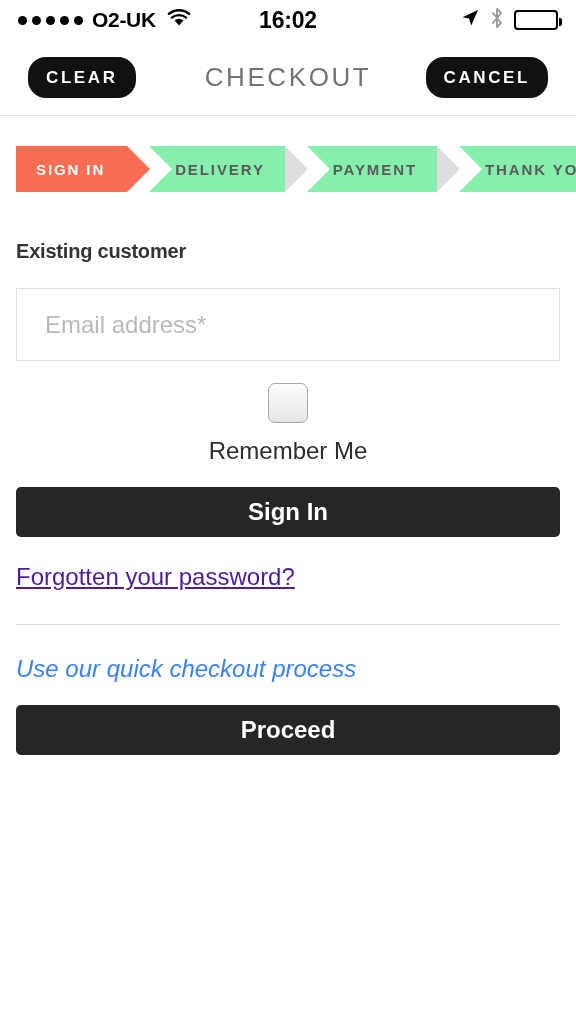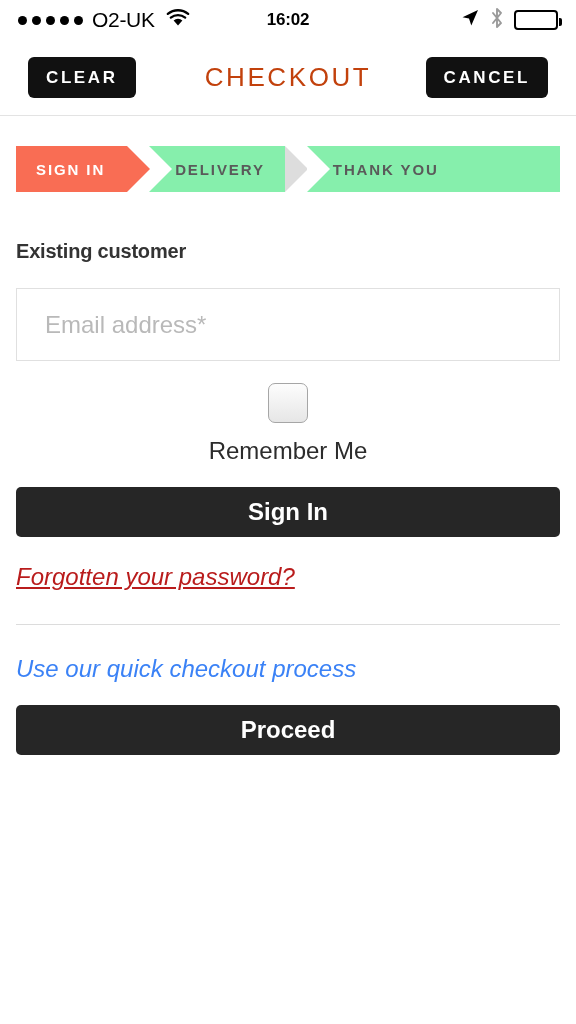--- a/index.html
+++ b/index.html
@@ -30,27 +30,28 @@
   .signal-dots i {
     display: block;
     width: 9px; height: 9px;
     border-radius: 50%;
     background: #000;
   }
   .carrier {
     font-size: 21px;
     color: #000;
     letter-spacing: -0.3px;
+    font-weight: bold;
   }
   .wifi-icon { display: block; margin-left: 2px; }
   .status-time {
     position: absolute;
     left: 0; right: 0;
     text-align: center;
-    font-size: 17px;
+    font-size: 23px;
     font-weight: bold;
     color: #000;
     letter-spacing: -0.2px;
     pointer-events: none;
   }
   .status-right {
     margin-left: auto;
     display: flex;
     align-items: center;
     gap: 10px;
@@ -85,37 +86,37 @@
     justify-content: space-between;
     padding: 0 28px;
     border-bottom: 1px solid #e3e3e3;
     background: #fff;
     position: relative;
   }
   .hdr-btn {
     background: #111111;
     color: #ffffff;
     border: none;
-    border-radius: 6px;
+    border-radius: 18px;
     padding: 12px 18px;
     font-family: "Liberation Sans", sans-serif;
     font-size: 17px;
     font-weight: bold;
     letter-spacing: 2.6px;
     cursor: pointer;
     line-height: 1;
   }
   .app-title {
     position: absolute;
     left: 0; right: 0;
     text-align: center;
     font-size: 26px;
     font-weight: normal;
     letter-spacing: 2.6px;
-    color: #c2410c;
+    color: #737373;
     pointer-events: none;
   }
 
   
   .steps-wrap {
     padding: 30px 16px 0 16px;
     background: #fff;
   }
   .steps {
     display: flex;
@@ -243,24 +244,23 @@
     font-family: "Liberation Sans", sans-serif;
     font-size: 24px;
     font-weight: bold;
     cursor: pointer;
   }
 
   .forgot-link {
     display: inline-block;
     margin-top: 26px;
     font-size: 24px;
-    color: #b91c1c;
+    color: #4c1d95;
     text-decoration: underline;
     cursor: pointer;
-    font-style: italic;
   }
 
   .divider {
     margin-top: 33px;
     height: 1px;
     background: #dcdcdc;
   }
 
   .new-title { margin-top: 40px; }
   .sub-text {
@@ -318,20 +318,23 @@
 </div>
 
 <div class="steps-wrap">
   <div class="steps">
     <div class="step step-active">
       <span class="label">SIGN IN</span>
     </div>
     <div class="step step-idle">
       <span class="label">DELIVERY</span>
     </div>
+    <div class="step step-idle">
+      <span class="label">PAYMENT</span>
+    </div>
     <div class="step step-idle step-last">
       <span class="label">THANK YOU</span>
     </div>
   </div>
 </div>
 
 <div class="section">
   <div class="section-title existing-title">Existing customer</div>
 
   <div class="field">

